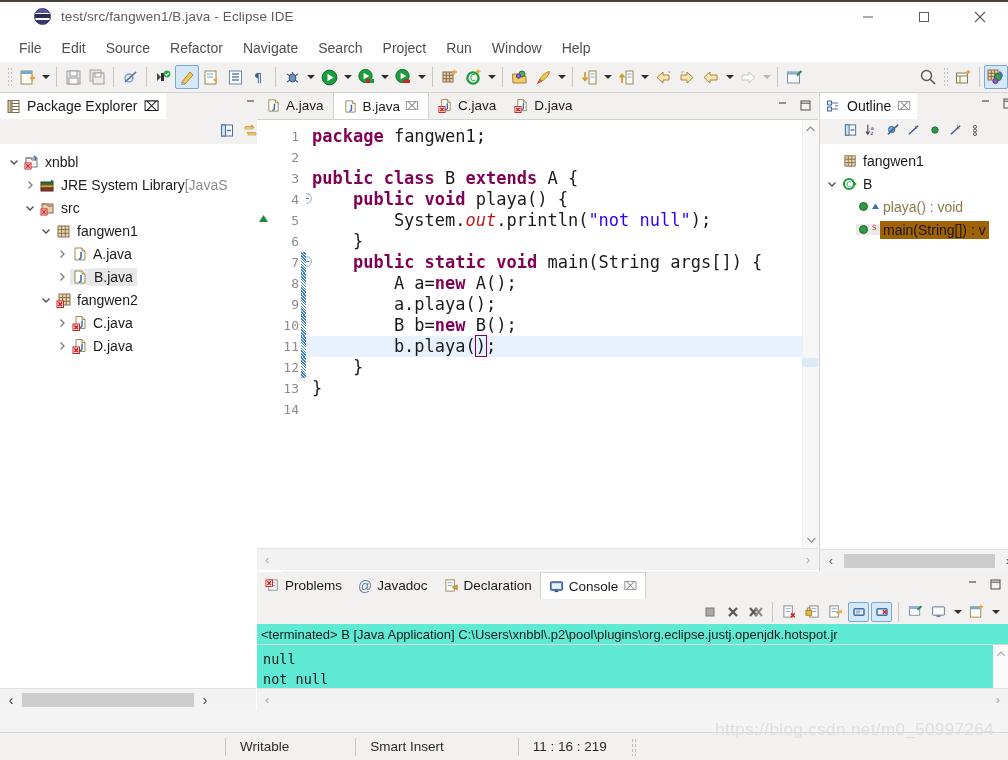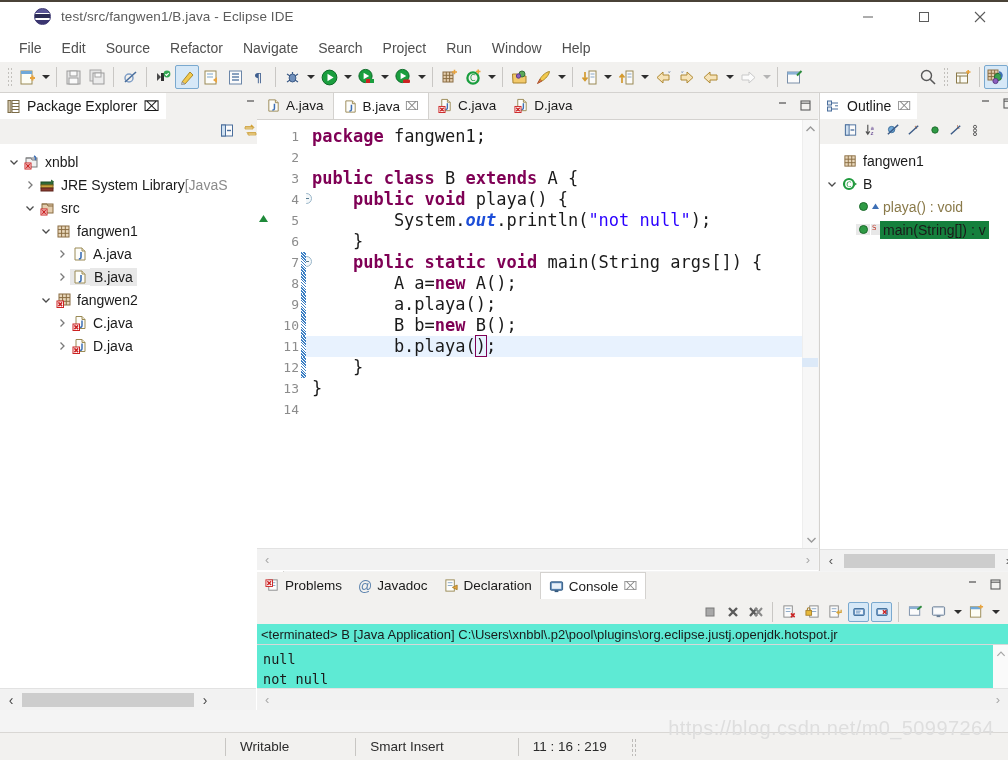--- a/index.html
+++ b/index.html
@@ -93,21 +93,21 @@
   .fold { position:absolute; right:-11px; top:4px; width:11px; height:11px; border:1px solid #9ab6c9; border-radius:50%; background:#f4f8fa; }
   .fold::after { content:""; position:absolute; left:2px; top:4px; width:5px; height:1px; background:#5a7d92; }
   .chg-bar { width:5px; background:#ffffff; position:relative; padding-top:6px; }
   .chg { width:5px; height:21px; background:
      repeating-linear-gradient(45deg,#3b7fc4 0 1px,#ffffff 1px 2px); }
   .code { flex:1; padding-top:6px; position:relative; font-family:"DejaVu Sans Mono", monospace; font-size:17px; }
   .cline { height:21px; line-height:21px; white-space:pre; padding-left:6px; }
   .cline.cur { background:#e8f2fe; }
   .kw { color:#7f0055; font-weight:bold; }
   .str { color:#2a00ff; }
-  .fld { color:#1d4ed8; font-style:italic; font-weight:bold; }
+  .fld { color:#b91c1c; font-style:italic; font-weight:normal; }
   .caretbox { outline:1px solid #7f0055; }
   .vscroll { position:absolute; right:0; top:0; width:16px; height:100%; background:#f7f7f7; border-left:1px solid #eeeeee; }
   .vscroll .arr { height:17px; display:flex; align-items:center; justify-content:center; color:#9a9a9a; }
   .vscroll .mark { position:absolute; right:0; top:238px; width:16px; height:9px; background:#dce9f8; }
   .ed-hscroll { height:22px; background:#f2f2f2; border-top:1px solid #e2e2e2; display:flex; align-items:center; justify-content:space-between; padding:0 8px; color:#a9a9a9; }
 
   
   .outline { position:absolute; left:819px; top:93px; width:200px; height:478px; background:#ffffff; border-left:1px solid #d4d2cf; }
   .ol-head { height:26px; background:#f2f1ef; display:flex; align-items:center; position:relative; }
   .ol-tab { display:flex; align-items:center; gap:6px; height:26px; padding:0 6px; background:#ffffff; font-size:14px; }
@@ -135,21 +135,21 @@
   .pkg-hscroll { position:absolute; left:0; bottom:0; width:256px; height:22px; background:#f2f2f2; display:flex; align-items:center; border-top:1px solid #e2e2e2; }
   .pkg-hscroll .a { width:22px; text-align:center; color:#444; font-size:14px; }
   .pkg-hscroll .thumb { width:172px; height:14px; background:#cdcdcd; }
   .con-hscroll { position:absolute; left:257px; bottom:50px; width:751px; height:22px; background:#f2f2f2; display:flex; align-items:center; justify-content:space-between; padding:0 8px; color:#a9a9a9; border-top:1px solid #e2e2e2; }
 
   .statusbar { position:absolute; left:0; bottom:0; width:1008px; height:28px; background:#f2f1ef; border-top:1px solid #d9d7d4; display:flex; align-items:center; font-size:13.5px; color:#2b2b2b; }
   .sb-sep { width:1px; height:18px; background:#c8c6c3; }
   .sb-cell { padding:0 14px; }
   .sb-dots { width:5px; height:18px; margin-left:10px;
     background-image: radial-gradient(#bdbbb8 40%, transparent 41%); background-size:3px 5px; }
-  .watermark { position:absolute; right:14px; bottom:20px; font-size:20px; color:#dedede; letter-spacing:.4px; white-space:nowrap; pointer-events:none; }
+  .watermark { position:absolute; right:14px; bottom:20px; font-size:17px; color:#dedede; letter-spacing:.4px; white-space:nowrap; pointer-events:none; }
 
   .ico { display:inline-block; line-height:0; }
 </style>
 </head>
 <body>
 
 <div class="app">
 
   <div class="titlebar">
     <div class="edge-top"></div>
@@ -882,21 +882,21 @@
       <div class="trow" style="padding-left:36px">
         <span class="ticon" style="width:14px;background:#e8e8e8">
           <svg width="11" height="11" viewBox="0 0 11 11">
               <circle cx="5.5" cy="5.5" r="4" fill="#2f9a45" stroke="#1d6a2c"></circle>
             </svg>
           </span>
         <span class="ico" style="margin-left:1px;background:#e8e8e8">
           <svg width="9" height="11" viewBox="0 0 9 11">
               <text x="1" y="6" font-size="7" fill="#c0392b" font-family="DejaVu Sans, sans-serif">S</text>
             </svg></span>
-        <span class="tlabel" style="background:#15803d;padding:1px 3px">main(String[]) : v</span>
+        <span class="tlabel" style="background:#a16207;padding:1px 3px">main(String[]) : v</span>
       </div>
     </div>
 
     <div class="ol-hscroll">
       <div class="a">‹</div>
       <div class="thumb"></div>
       <div class="a">›</div>
     </div>
   </div>
 

